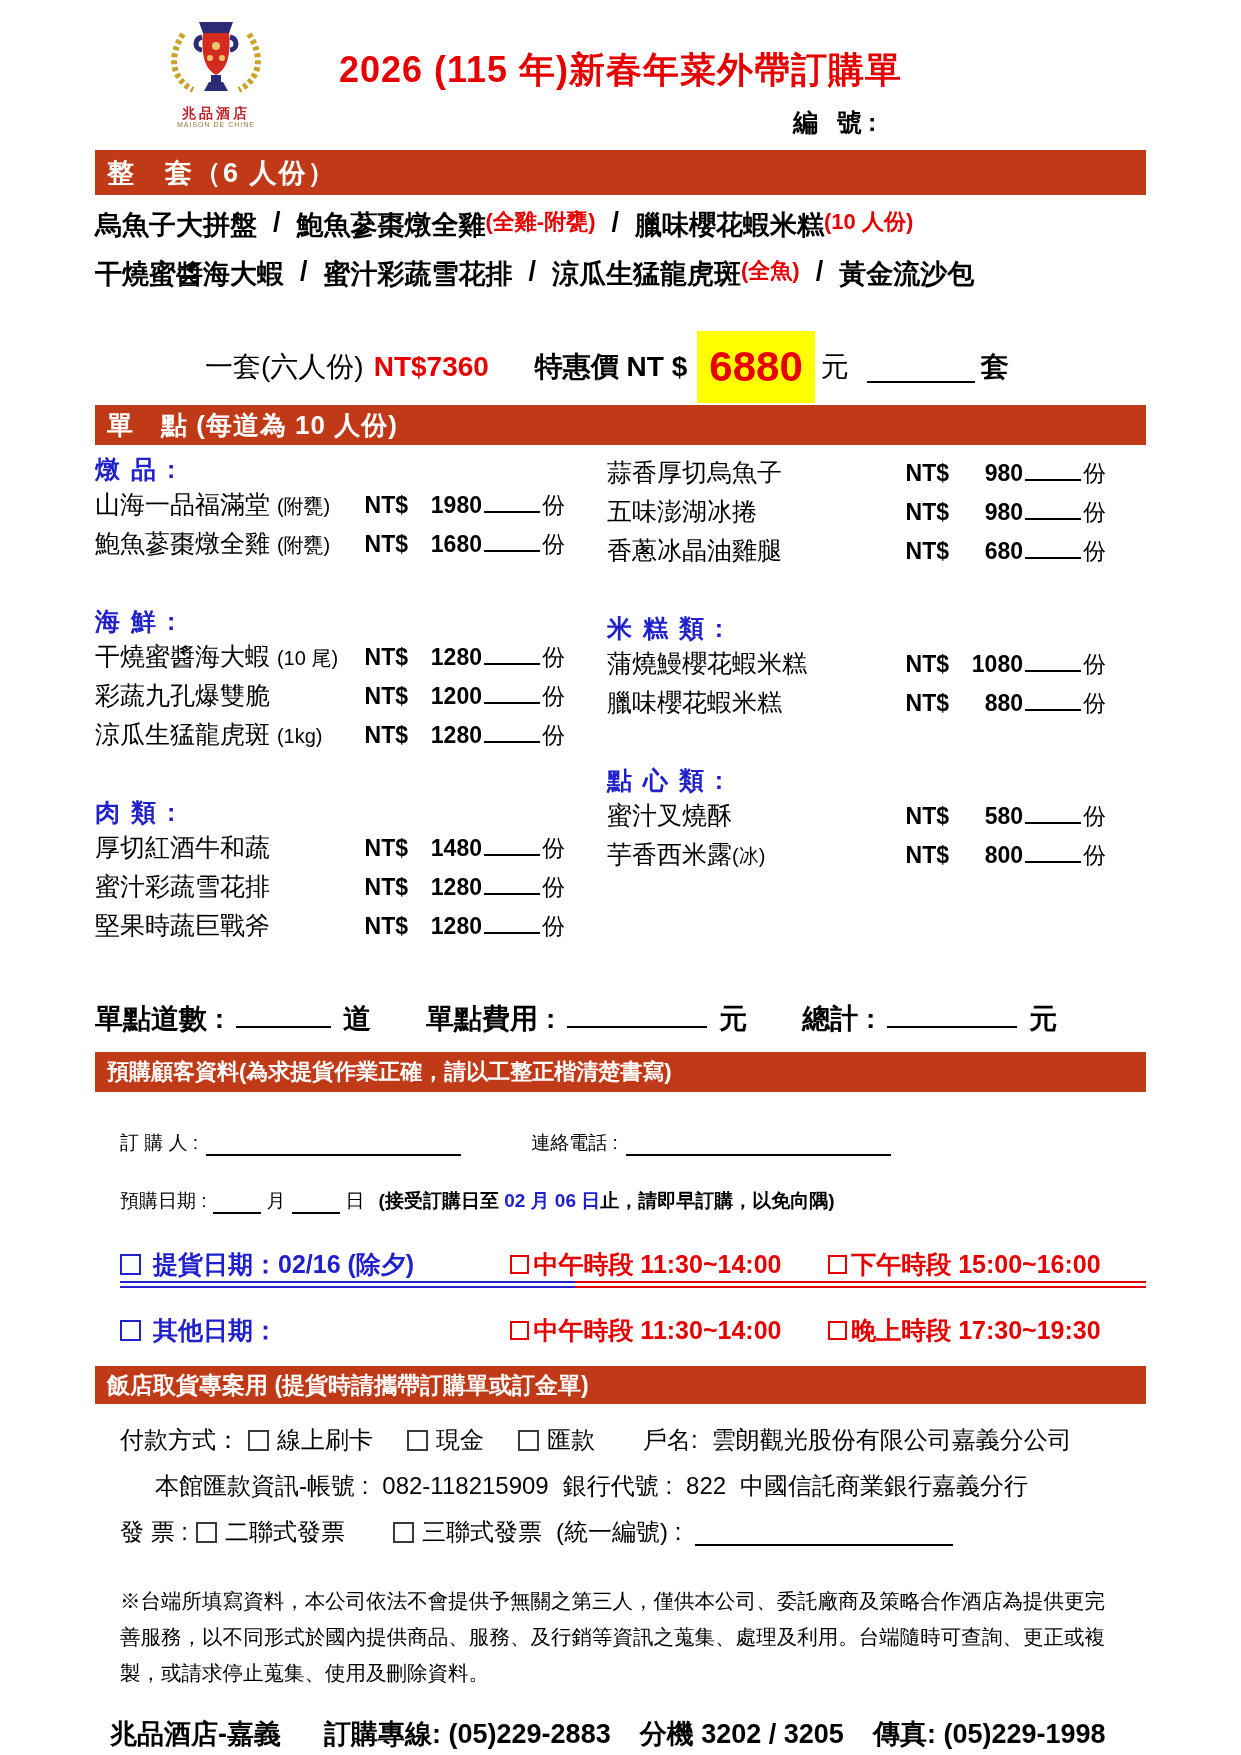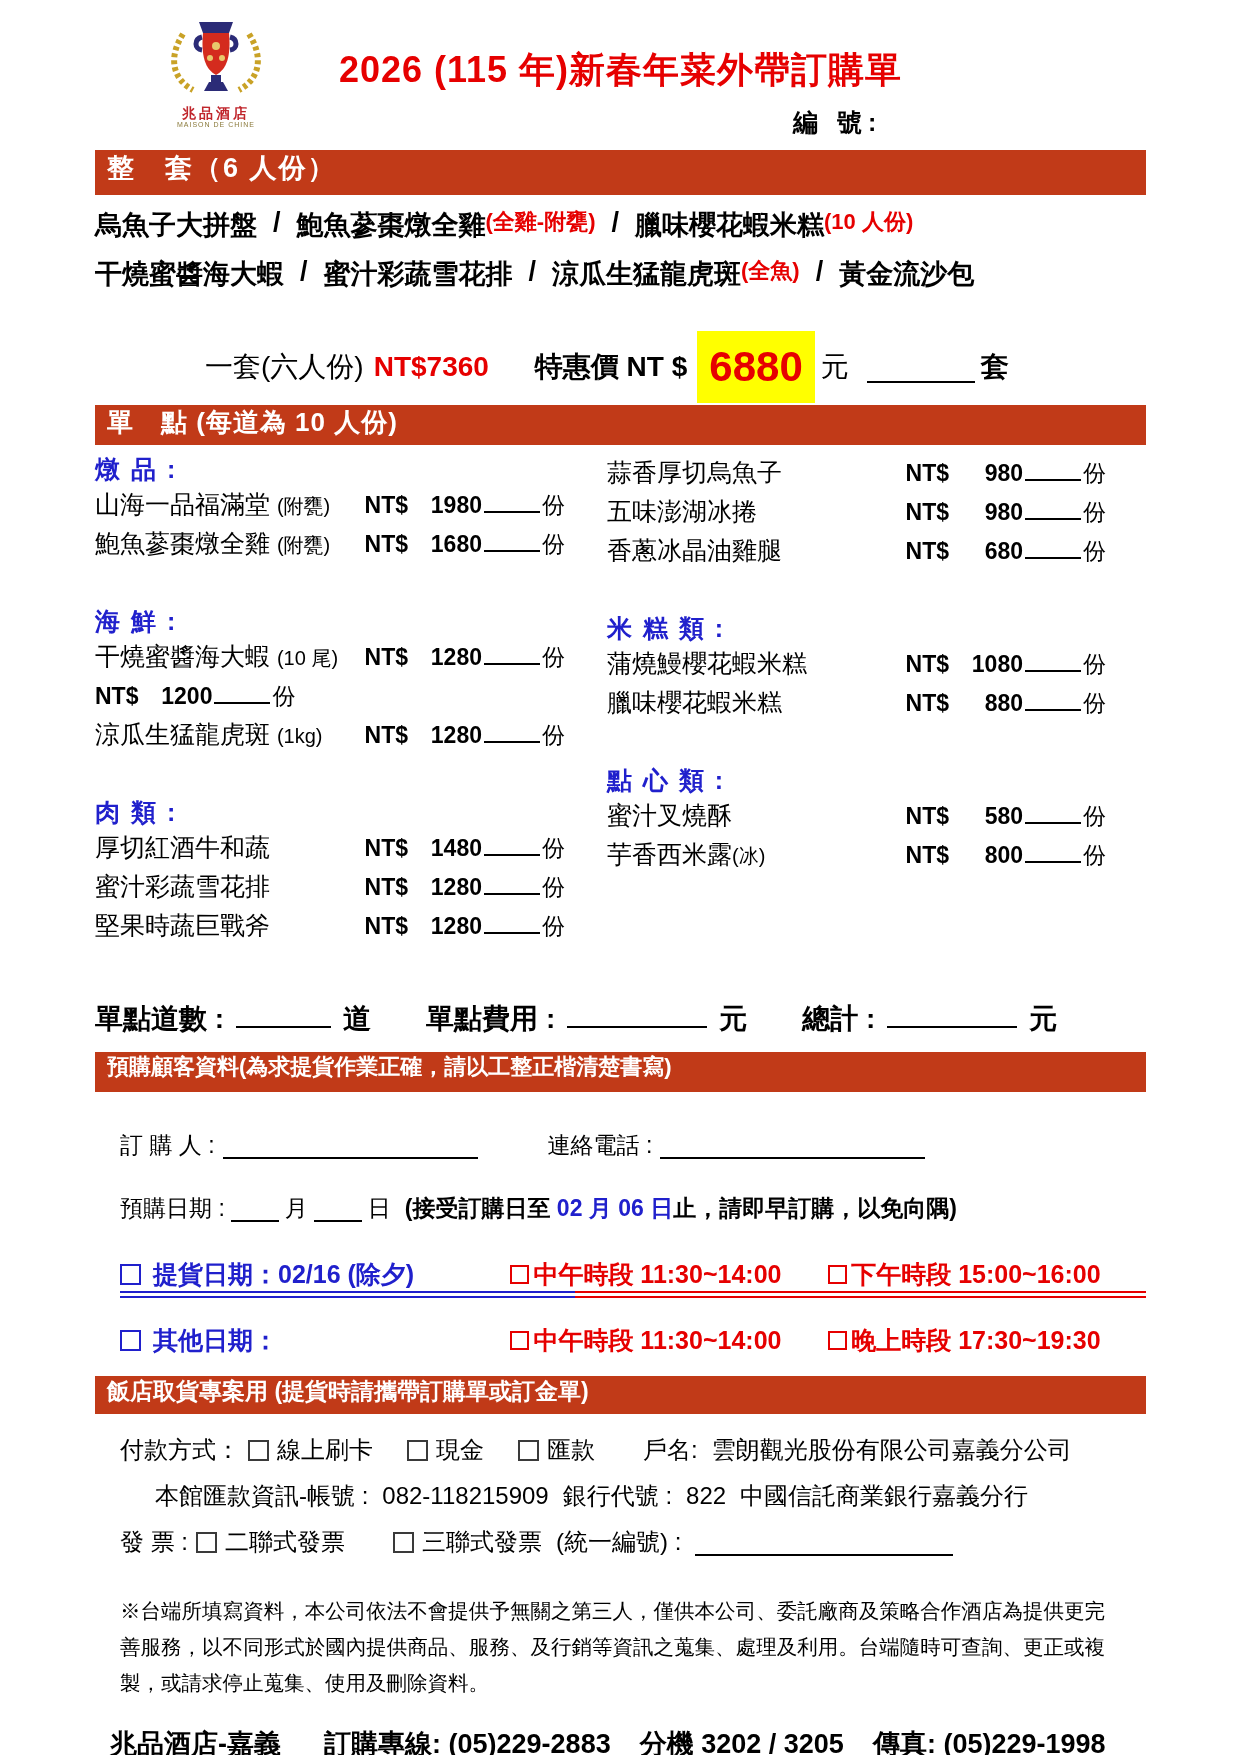--- a/index.html
+++ b/index.html
@@ -8,21 +8,21 @@
 
   
   .header{position:relative;height:150px;}
   .logo{position:absolute;left:55px;top:18px;width:132px;text-align:center;line-height:1.1;}
   .logo-zh{font-size:14px;color:#C0262C;font-weight:bold;letter-spacing:3px;}
   .logo-en{font-size:7px;color:#8A7A3B;letter-spacing:1px;}
   .title{text-align:center;padding-top:46px;font-size:36px;font-weight:bold;color:#E60000;letter-spacing:1px;}
   .serial{position:absolute;left:698px;top:106px;font-size:25px;font-weight:bold;letter-spacing:6px;}
 
   
-  .banner{background:#C13A18;color:#fff;font-weight:bold;box-sizing:border-box;padding-left:12px;display:flex;}
+  .banner{background:#C13A18;color:#fff;font-weight:bold;box-sizing:border-box;padding-left:12px;display:flex;align-items:center;}
   .banner-1{height:45px;font-size:27px;letter-spacing:2px;}
   .banner-2{height:40px;font-size:26px;letter-spacing:1px;margin-top:10px;}
   .banner-3{height:40px;font-size:22px;margin-top:14px;}
   .banner-4{height:38px;font-size:23px;margin-top:16px;}
 
   
   .set-lines{margin-top:12px;}
   .set-line{font-size:27px;font-weight:bold;height:49px;display:flex;white-space:nowrap;}
   .set-sep{margin:0 16px;}
   .set-note{font-size:22px;color:#E60000;}
@@ -53,21 +53,21 @@
   .mi-unit{font-size:23px;}
 
   
   .totals-row{margin-top:52px;display:flex;align-items:baseline;font-size:28px;font-weight:bold;white-space:nowrap;}
   .tot-blank1{width:95px;margin:0 12px;}
   .tot-blank2{width:140px;margin:0 12px;}
   .tot-blank3{width:130px;margin:0 12px;}
   .tot-gap{width:55px;}
 
   
-  .cust-row{display:flex;align-items:center;font-size:23px;white-space:nowrap;}
+  .cust-row{display:flex;align-items:flex-end;font-size:19px;white-space:nowrap;}
   .row-name{margin-top:38px;margin-left:25px;}
   .cu-blank-name{width:255px;margin-left:8px;}
   .cu-blank-phone{width:265px;margin-left:8px;}
   .cu-gap{width:70px;}
   .row-date{margin-top:32px;margin-left:25px;}
   .cu-blank-sm{width:48px;margin:0 6px;}
   .deadline{font-weight:bold;margin-left:14px;}
   .blue{color:#2020CC;}
 
   .pickup-row{margin-top:30px;margin-left:25px;position:relative;display:flex;align-items:center;font-size:25px;font-weight:bold;white-space:nowrap;height:40px;}
@@ -190,20 +190,21 @@
       <div class="menu-group">
         <div class="menu-heading">海 鮮 :</div>
         <div class="menu-row">
           <span class="mi-name"><span>干燒蜜醬海大蝦</span> <span class="mi-note">(10 尾)</span></span>
           <span class="mi-cur">NT$</span>
           <span class="mi-price">1280</span>
           <span class="blank mi-blank"></span>
           <span class="mi-unit">份</span>
         </div>
         <div class="menu-row">
+          <span class="mi-name"><span>彩蔬九孔爆雙脆</span></span>
           <span class="mi-cur">NT$</span>
           <span class="mi-price">1200</span>
           <span class="blank mi-blank"></span>
           <span class="mi-unit">份</span>
         </div>
         <div class="menu-row">
           <span class="mi-name"><span>涼瓜生猛龍虎斑</span> <span class="mi-note">(1kg)</span></span>
           <span class="mi-cur">NT$</span>
           <span class="mi-price">1280</span>
           <span class="blank mi-blank"></span>

